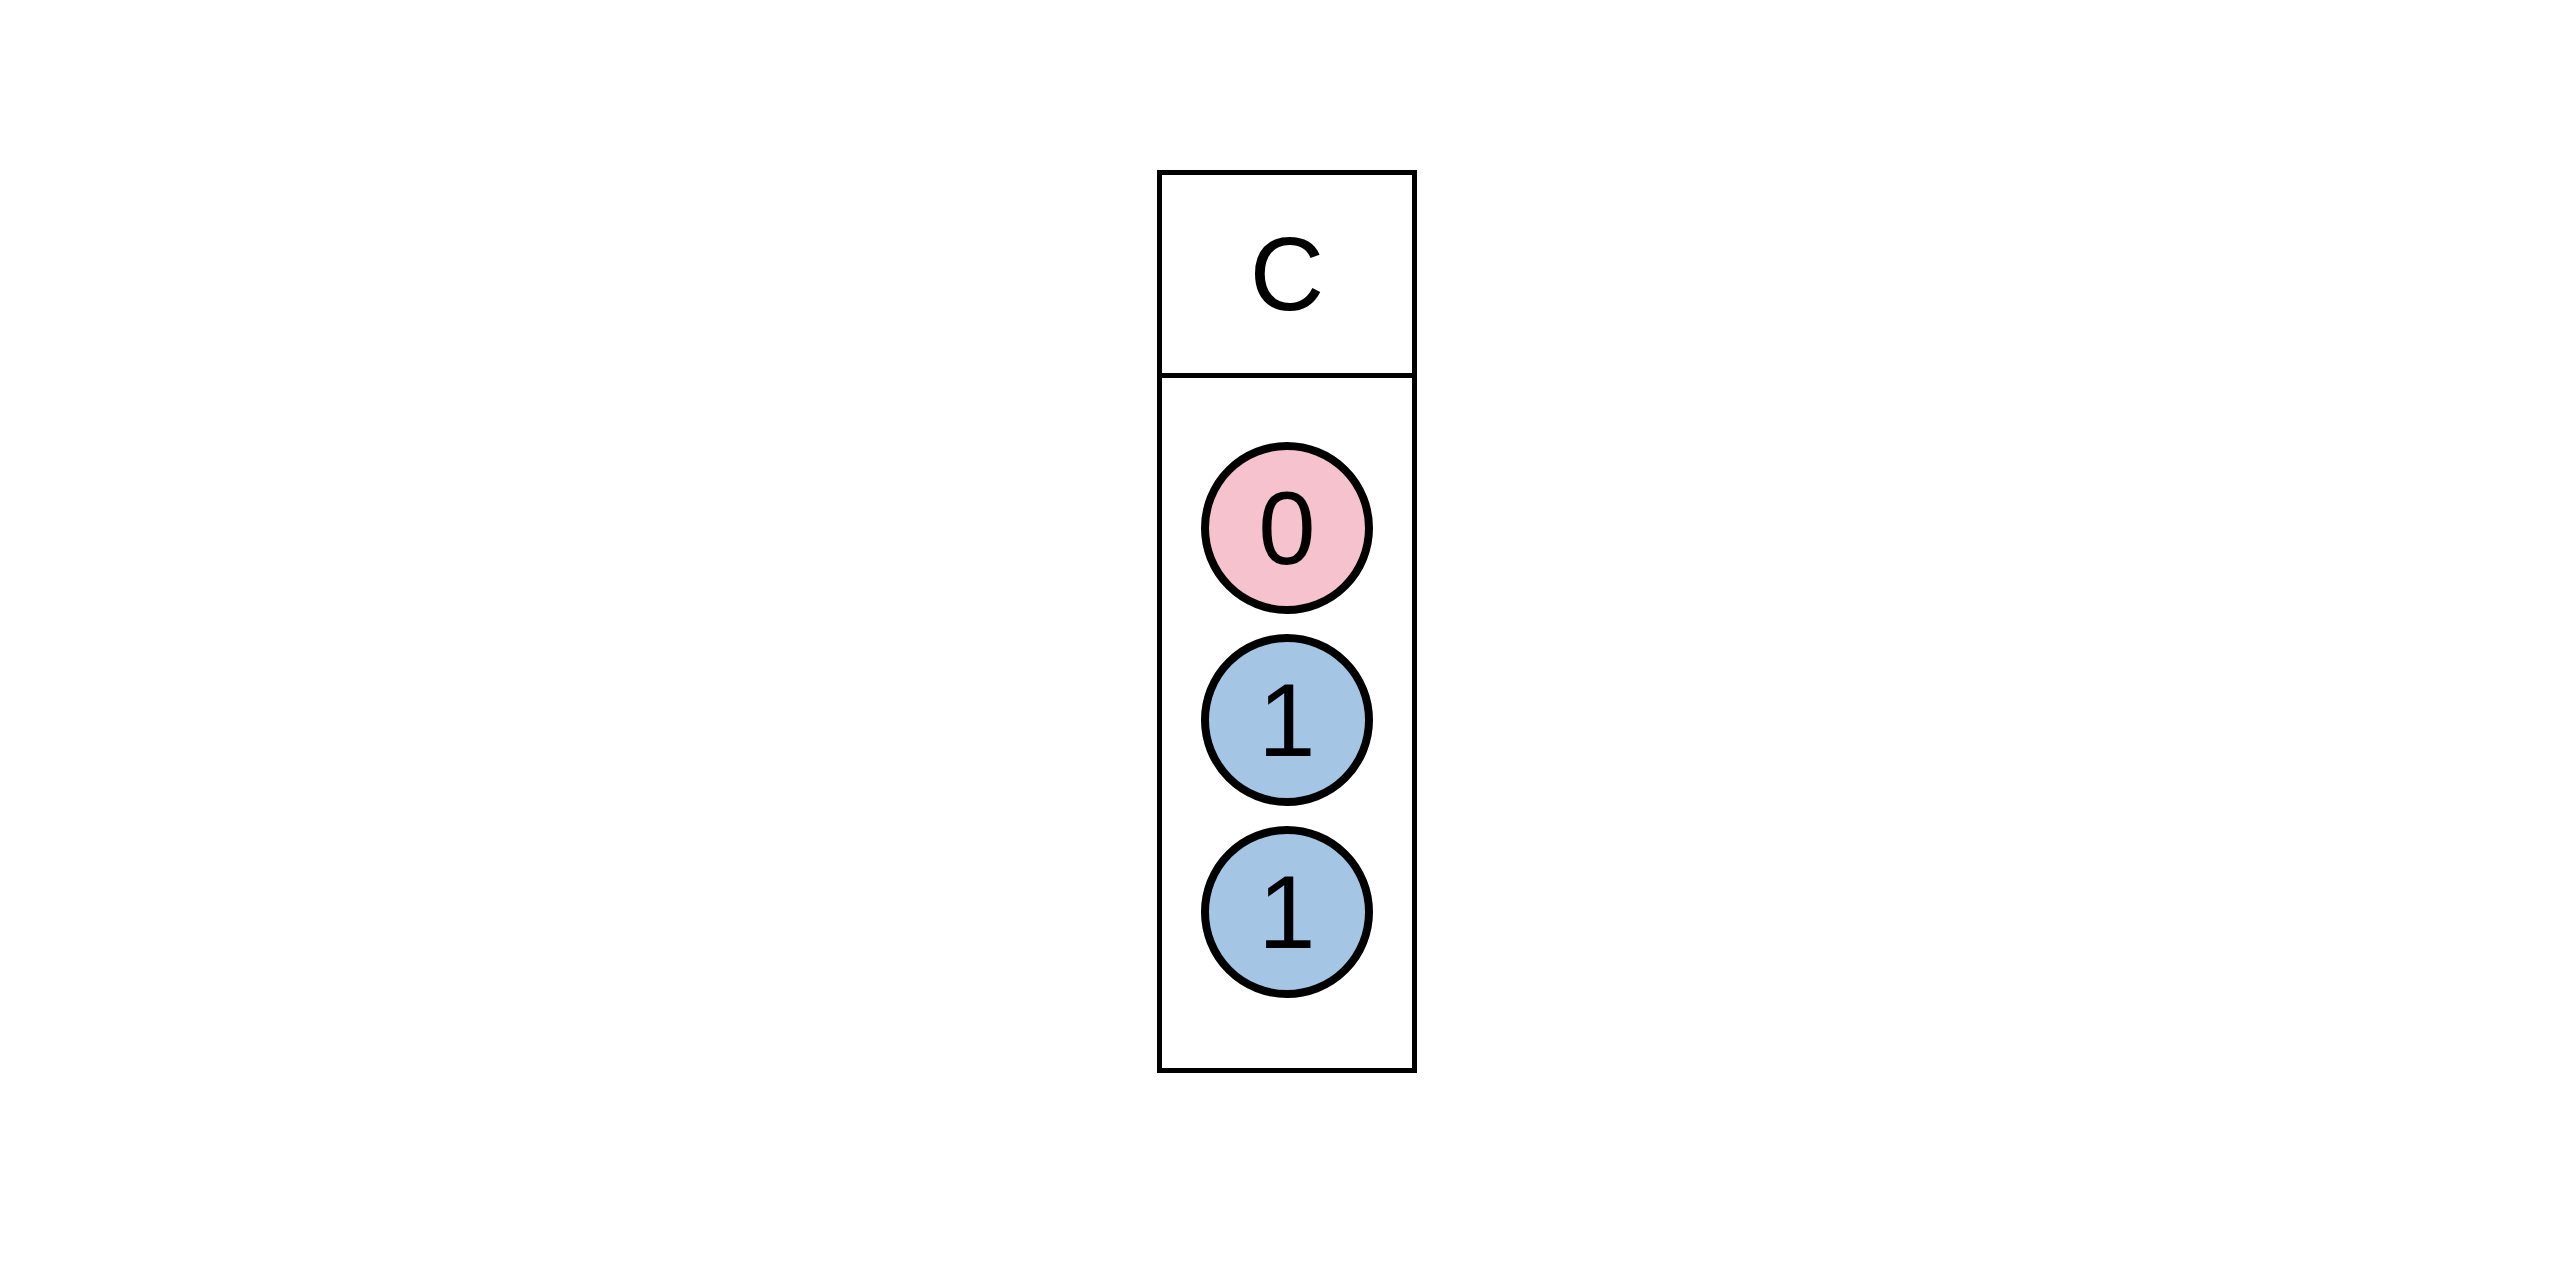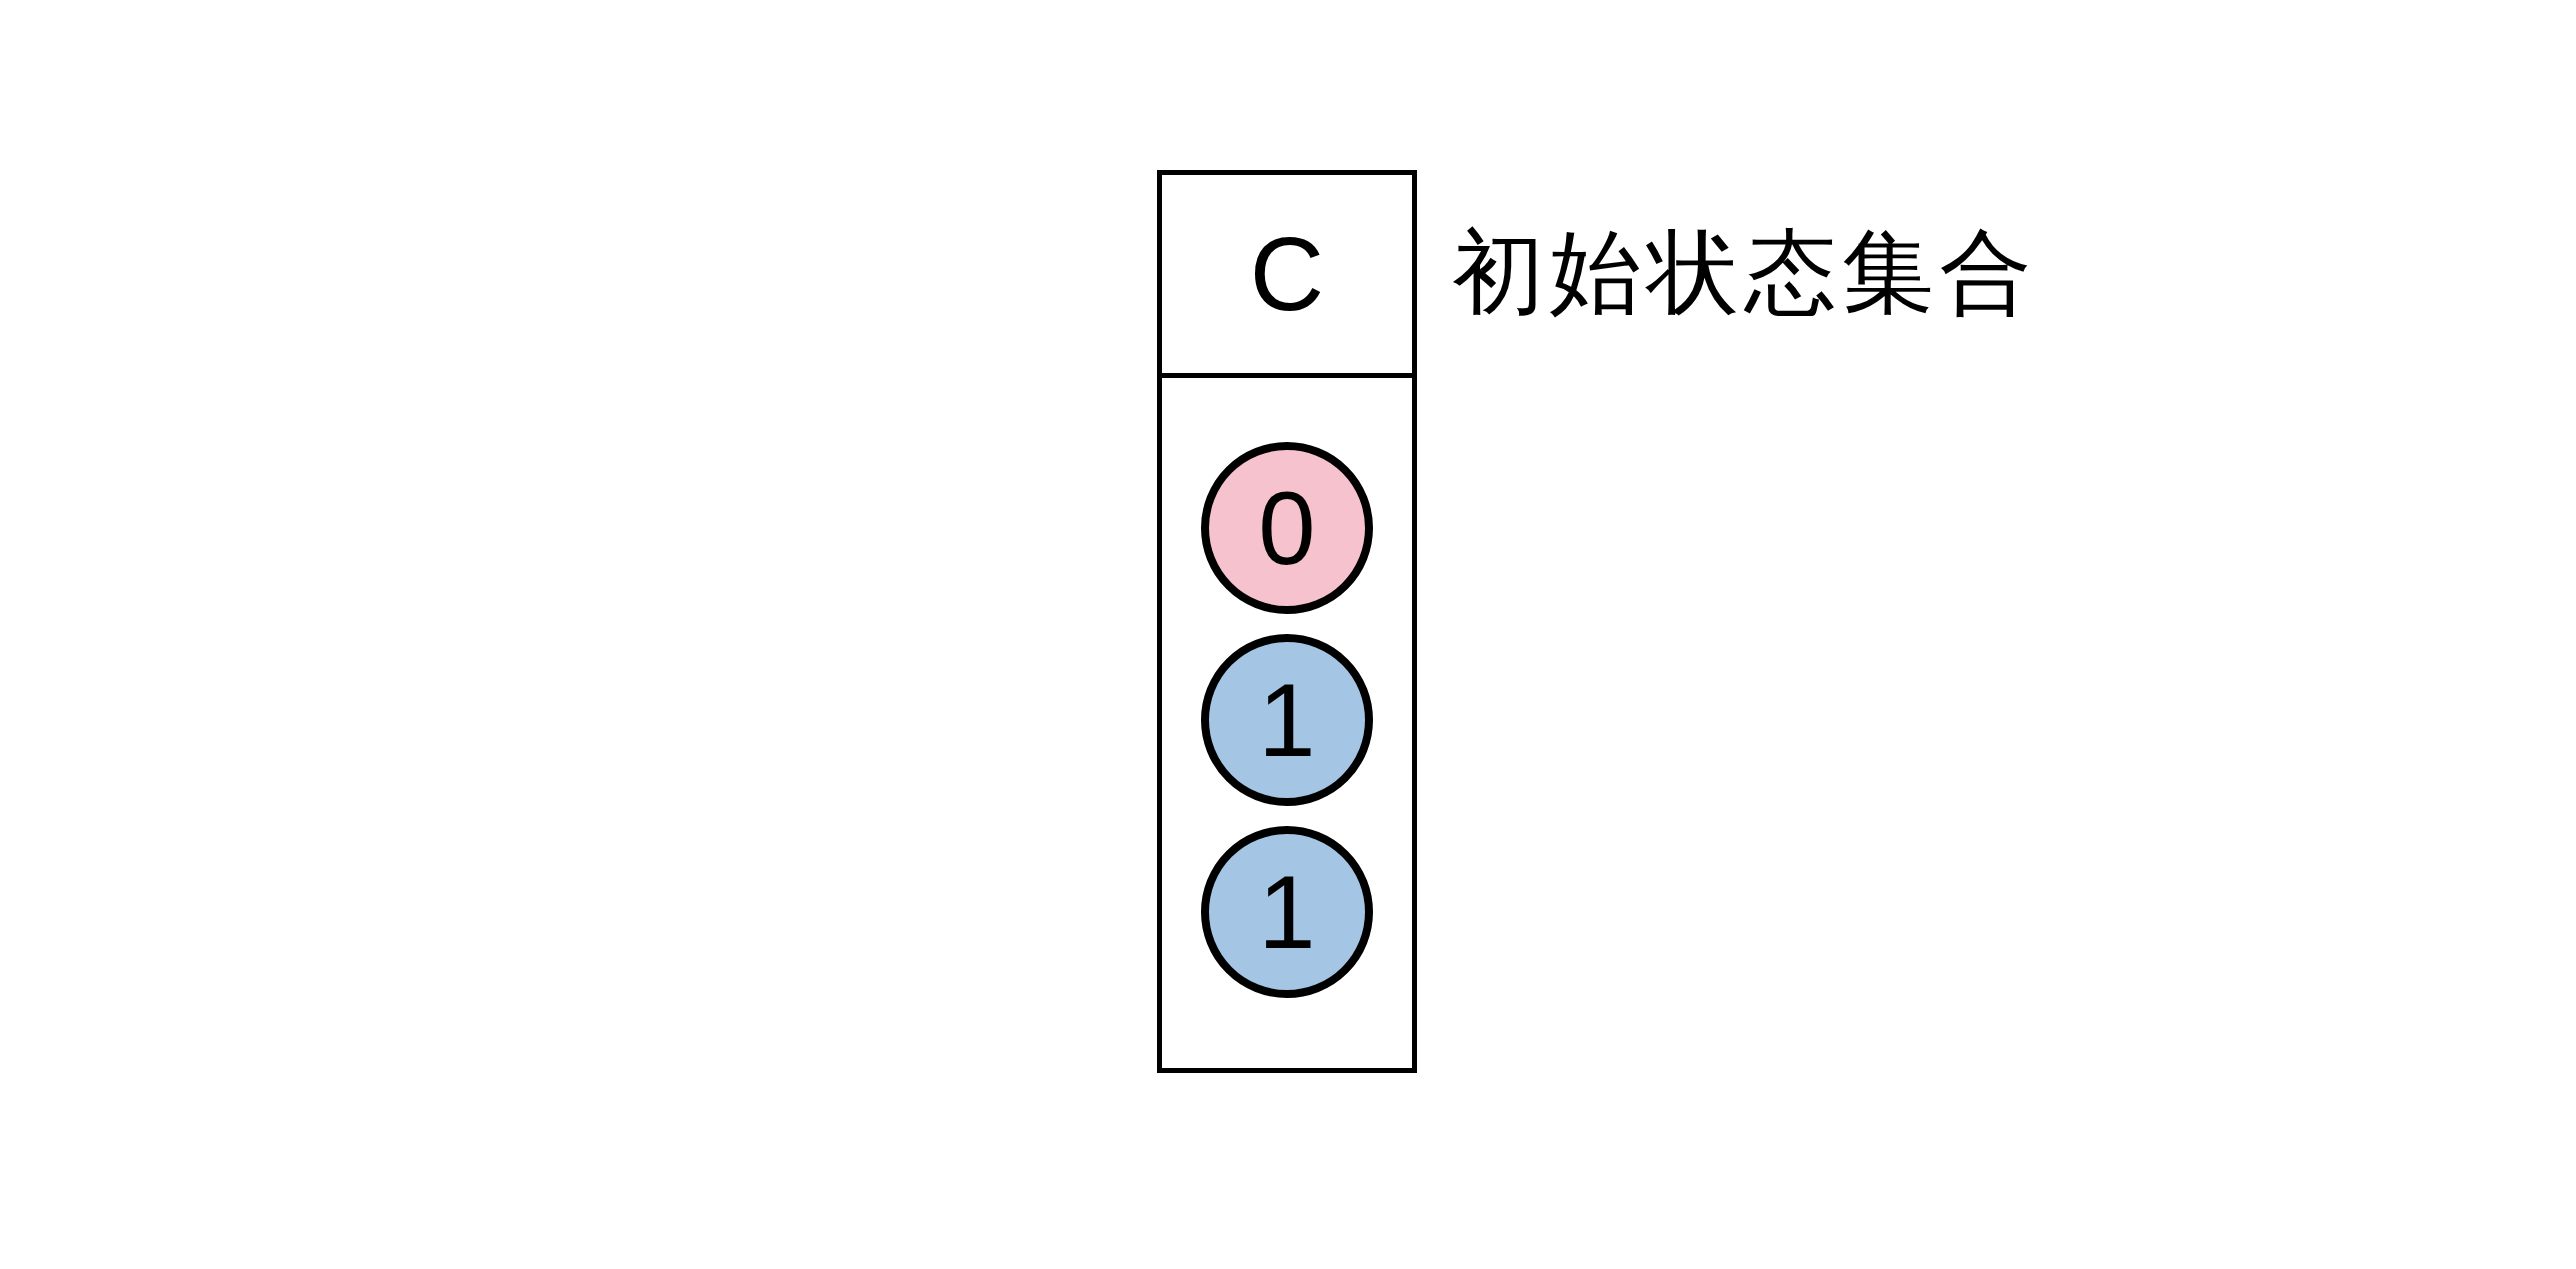--- a/index.html
+++ b/index.html
@@ -89,16 +89,15 @@
       </div>
       <div class="state-circle" style="background-color: rgb(164, 197, 228);">
         <span>1</span>
       </div>
       <div class="state-circle" style="background-color: rgb(164, 197, 228);">
         <span>1</span>
       </div>
     </div>
   </div>
 
-  <div class="caption">初始状态集合</div>
 
 </div>
 
 
 </body></html>

